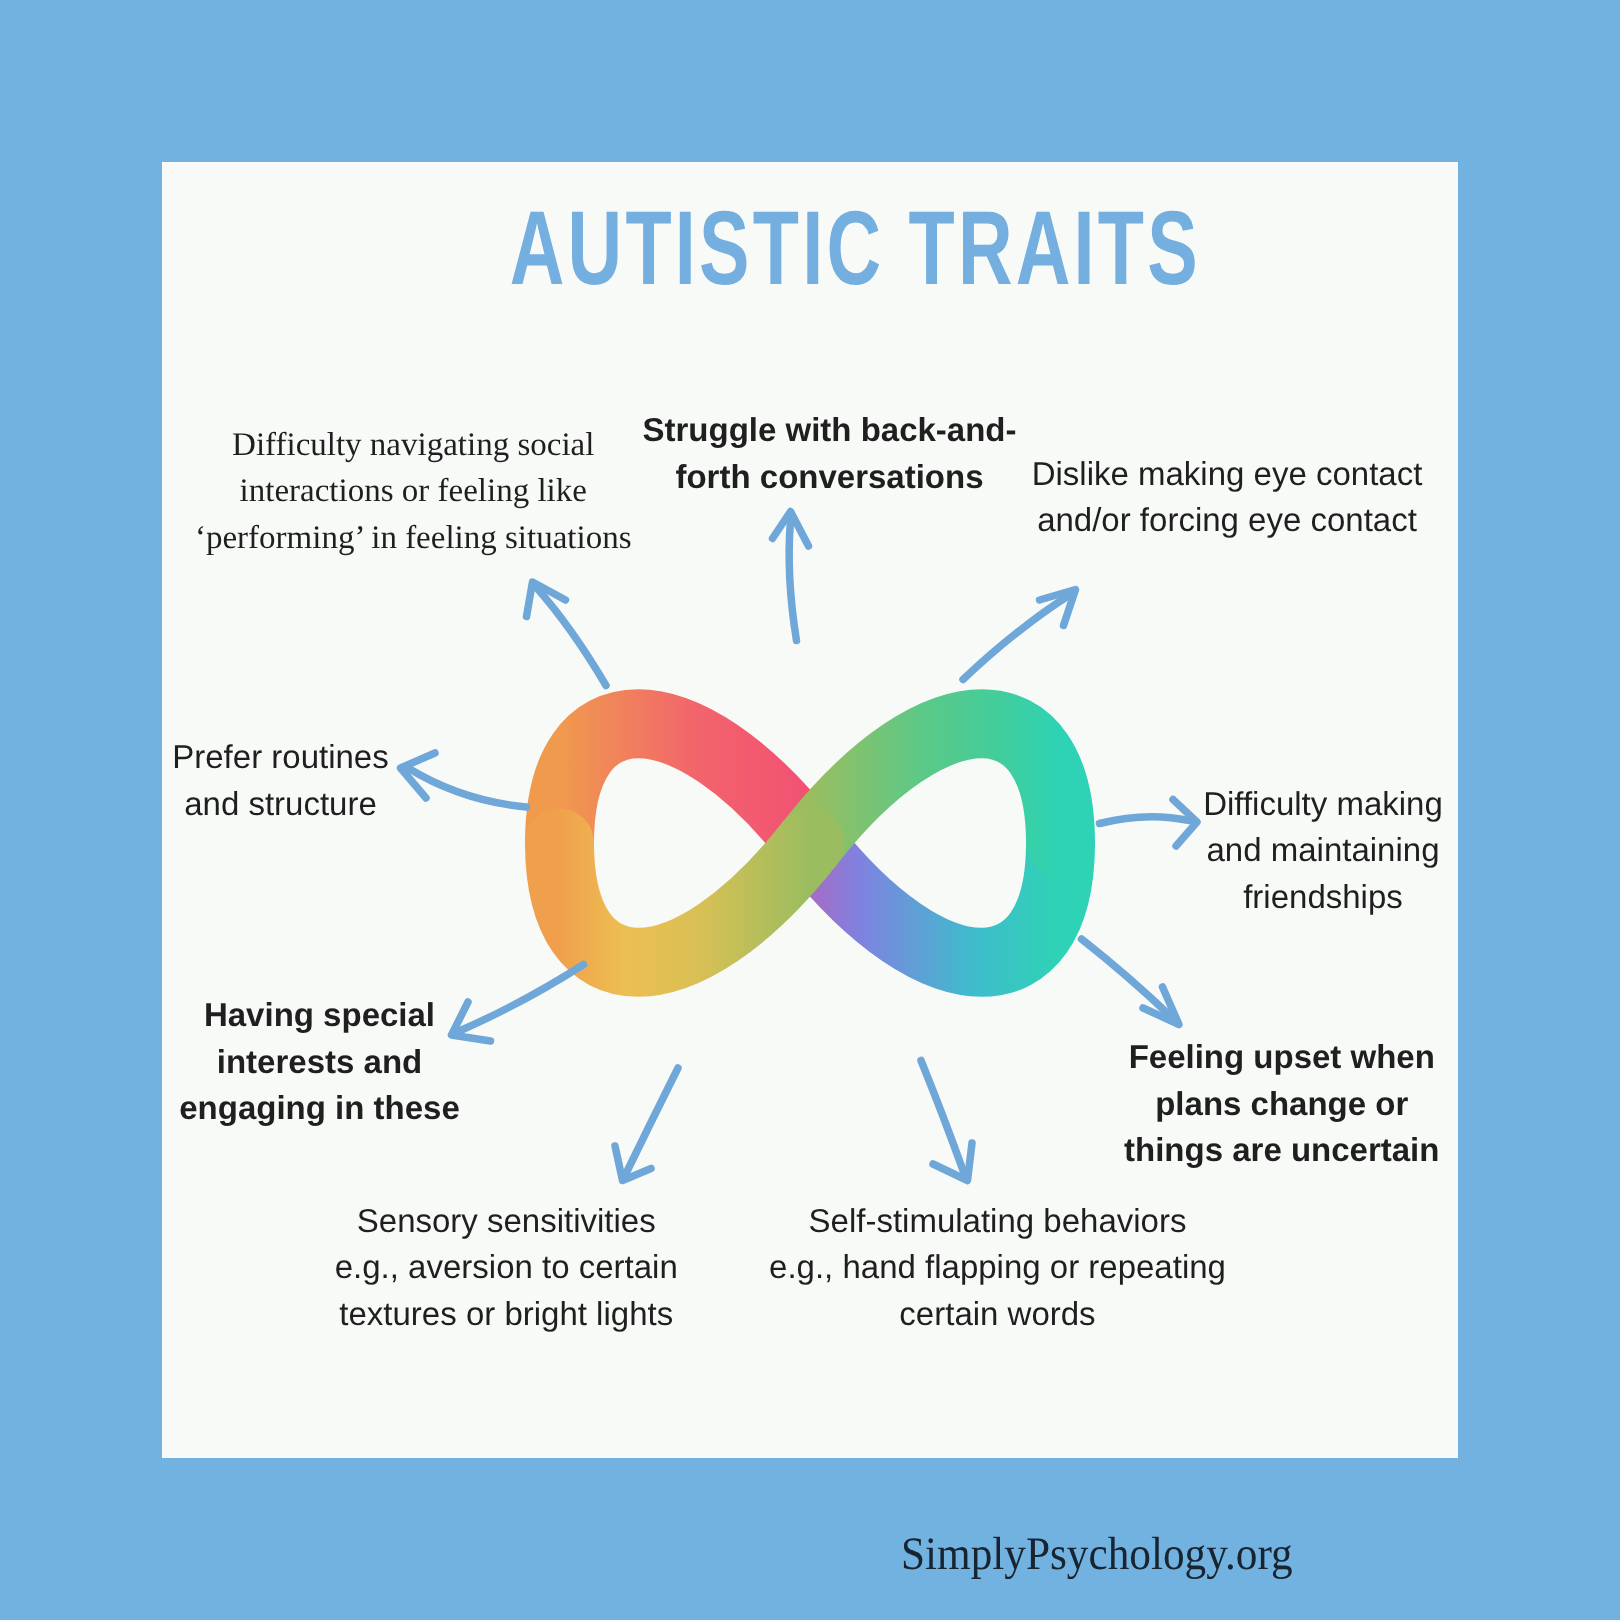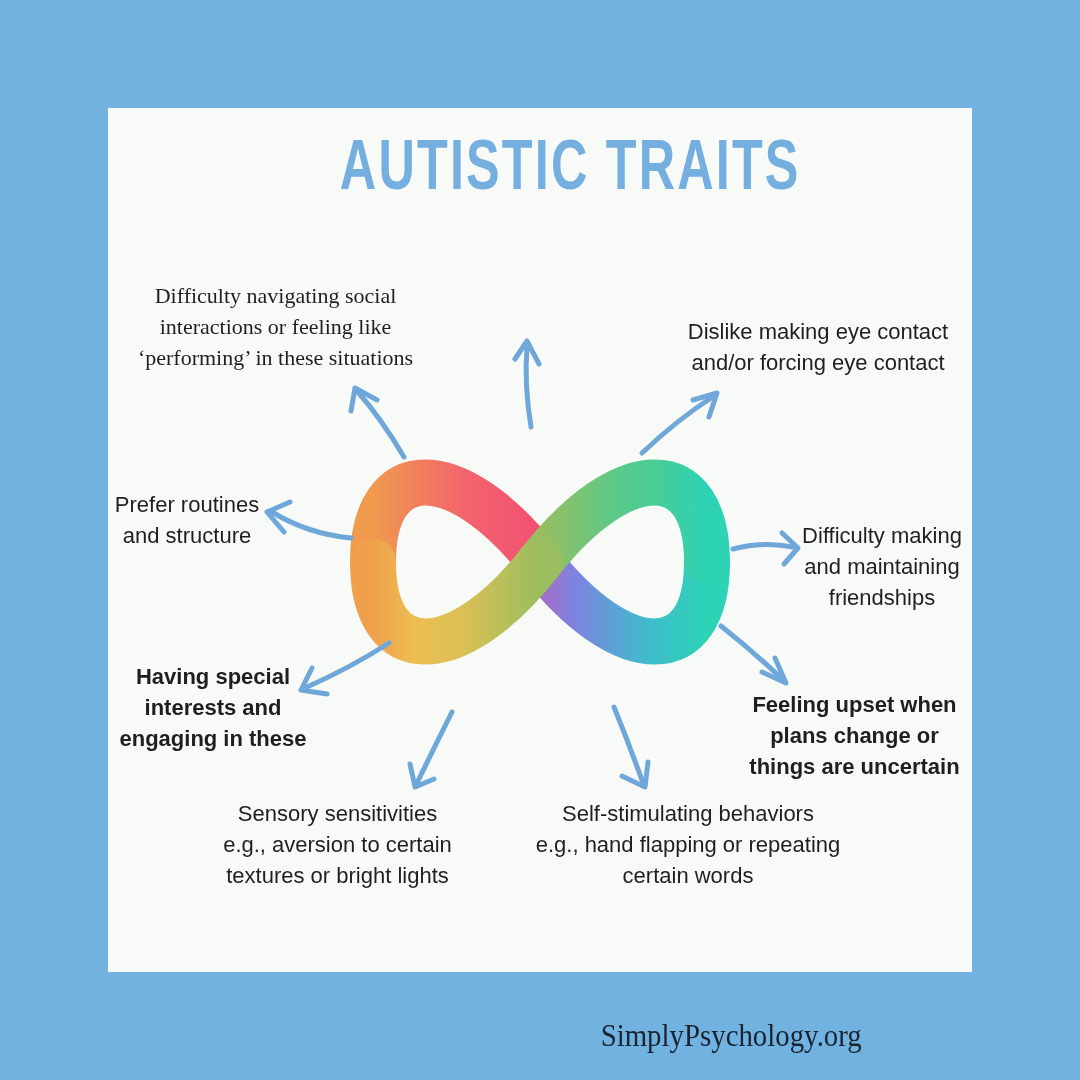--- a/index.html
+++ b/index.html
@@ -25,26 +25,26 @@
     white-space:nowrap;
   }
   .trait{
     position:absolute;text-align:center;
     font-size:22px;line-height:31px;
     color:var(--text,#1F1F1F);
   }
   .trait.bold{font-weight:bold;}
   .t0{left:118px;top:280px;width:315px;font-family:Liberation Serif, serif;}
   .t1{left:408px;top:271px;width:290px;}
-  .t2{left:656px;top:316px;width:324px;}
+  .t2{left:656px;top:300px;width:324px;}
   .t3{left:97px; top:489px;width:180px;}
   .t4{left:784px;top:520px;width:196px;}
   .t5{left:98px; top:661px;width:230px;}
   .t6{left:205px;top:798px;width:265px;}
-  .t7{left:518px;top:798px;width:340px;}
+  .t7{left:495px;top:798px;width:340px;}
   .t8{left:737px;top:689px;width:235px;}
   svg.infinity{position:absolute;left:345px;top:457px;width:390px;height:210px;}
   svg.arrows{position:absolute;left:0;top:0;width:1080px;height:1080px;pointer-events:none;}
   .arrow{
     fill:none;
     stroke:var(--arrow,#6FA7D9);
     stroke-width:5;
     stroke-linecap:round;
     stroke-linejoin:round;
   }
@@ -134,21 +134,25 @@
     </g>
     <g>
       <path class="arrow" d="M721,626 Q754,652 783,680"></path>
       <path class="arrow" d="M762,672 L786,683 L775,658"></path>
     </g>
   </svg>
 
   <div class="trait t0">
       <div>Difficulty navigating social</div>
       <div>interactions or feeling like</div>
-      <div>‘performing’ in these situations</div>
+      <div>‘performing’ in feeling situations</div>
+    </div>
+  <div class="trait t1 bold">
+      <div>Struggle with back-and-</div>
+      <div>forth conversations</div>
     </div>
   <div class="trait t2">
       <div>Dislike making eye contact</div>
       <div>and/or forcing eye contact</div>
     </div>
   <div class="trait t3">
       <div>Prefer routines</div>
       <div>and structure</div>
     </div>
   <div class="trait t4">

